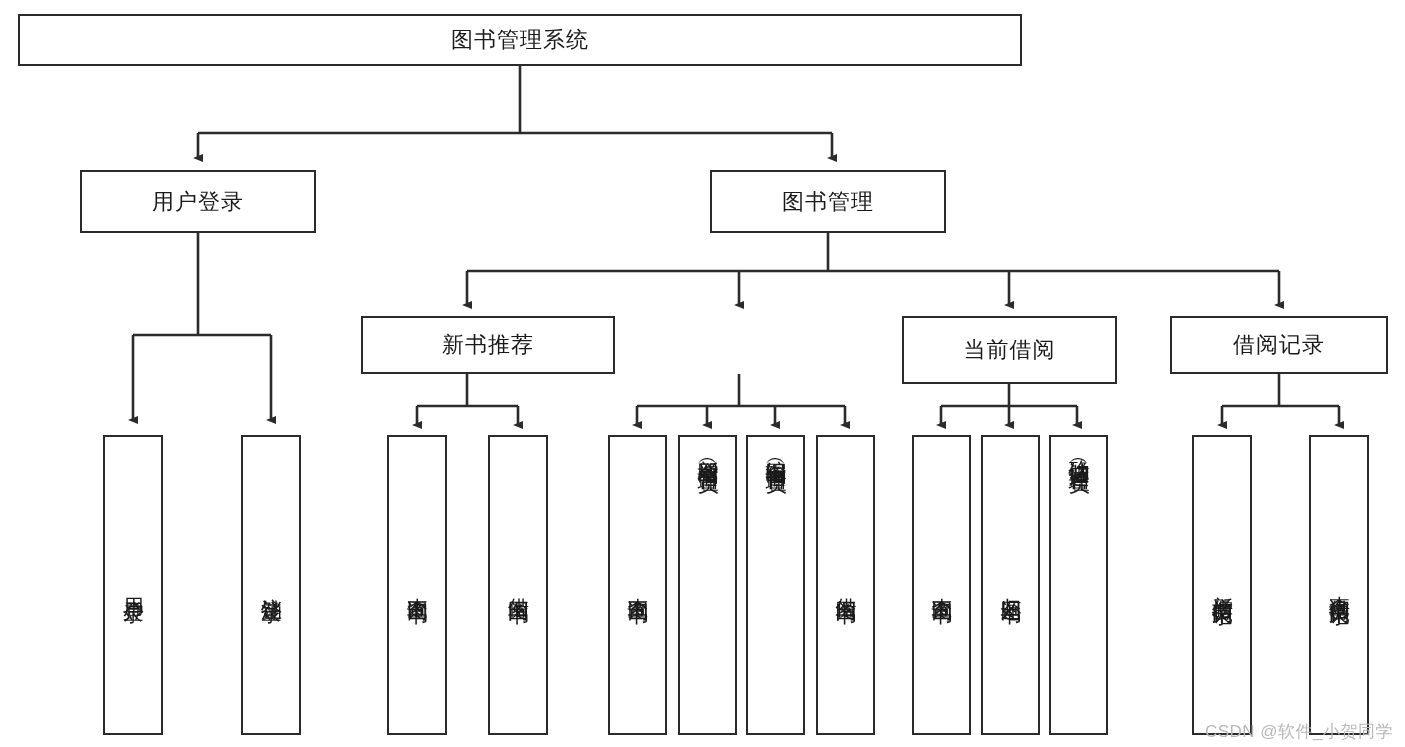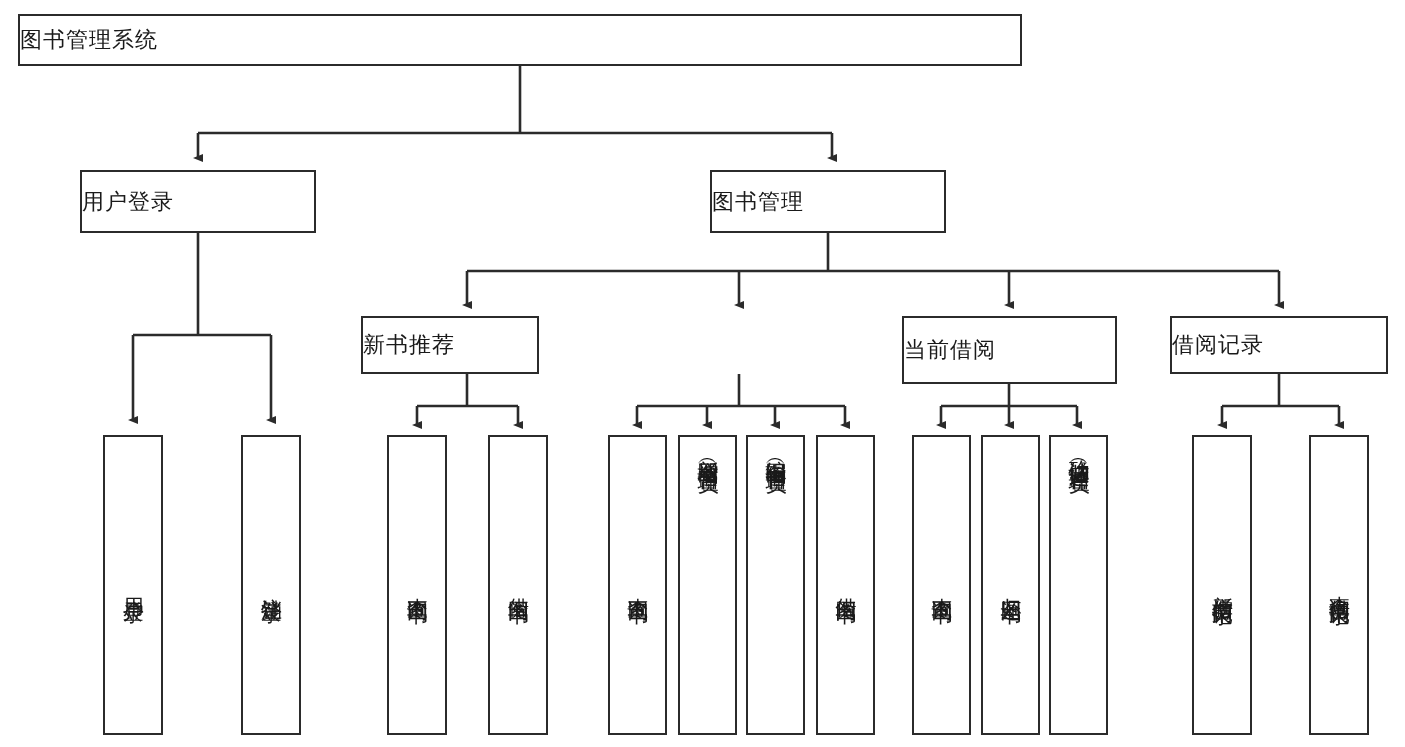--- a/index.html
+++ b/index.html
@@ -25,21 +25,21 @@
     height: 747px;
     pointer-events: none;
   }
   .node {
     position: absolute;
     box-sizing: border-box;
     background: #ffffff;
     border: 2px solid #2b2b2b;
     display: flex;
     align-items: center;
-    justify-content: flex-start;
+    justify-content: center;
     color: #1a1a1a;
   }
   .node.horiz .label {
     font-size: 22px;
     line-height: 1.25;
     letter-spacing: 1px;
     white-space: nowrap;
   }
   .node.vert {
     align-items: flex-start;
@@ -127,21 +127,21 @@
     <span class="label">图书管理系统</span>
   </div>
 
   <div class="node horiz" style="left:80px; top:170px; width:236px; height:63px;">
     <span class="label">用户登录</span>
   </div>
   <div class="node horiz" style="left:710px; top:170px; width:236px; height:63px;">
     <span class="label">图书管理</span>
   </div>
 
-  <div class="node horiz" style="left:361px; top:316px; width:178px; height:58px;">
+  <div class="node horiz" style="left:361px; top:316px; width:254px; height:58px;">
     <span class="label">新书推荐</span>
   </div>
   <div class="node horiz" style="left:902px; top:316px; width:215px; height:68px;">
     <span class="label">当前借阅</span>
   </div>
   <div class="node horiz" style="left:1170px; top:316px; width:218px; height:58px;">
     <span class="label">借阅记录</span>
   </div>
 
   <div class="node vert centered" style="left:103px; top:435px; width:60px; height:300px;">
@@ -181,14 +181,15 @@
     <span class="label">确认归还（管理员）</span>
   </div>
 
   <div class="node vert centered" style="left:1192px; top:435px; width:60px; height:300px;">
     <span class="label">新增借阅记录</span>
   </div>
   <div class="node vert centered" style="left:1309px; top:435px; width:60px; height:300px;">
     <span class="label">查询借阅记录</span>
   </div>
 
+  <div class="watermark">CSDN @软件_小贺同学</div>
 
 </div>
 
 </body></html>

